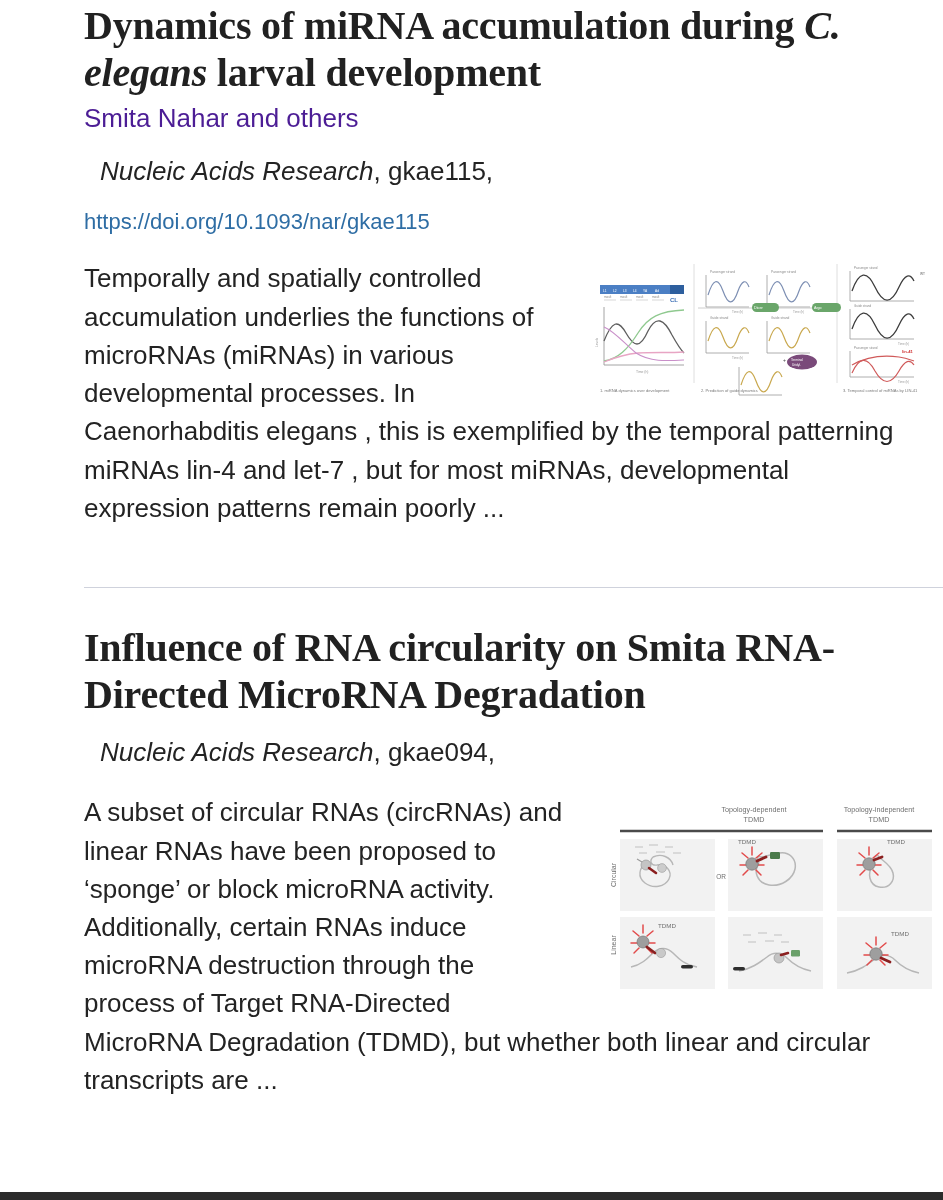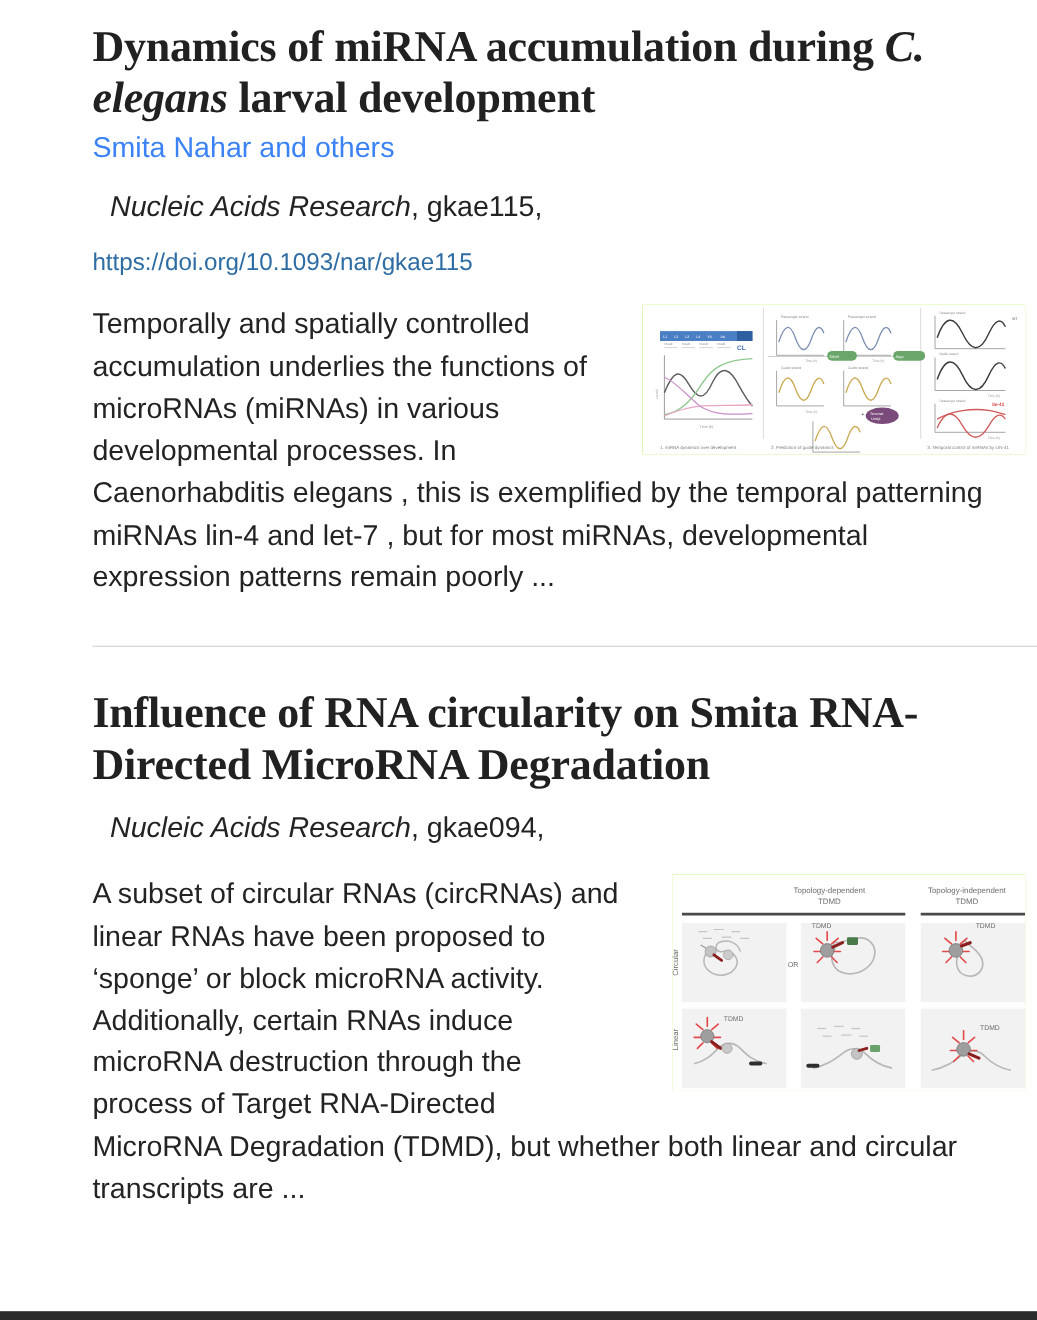--- a/index.html
+++ b/index.html
@@ -20,39 +20,39 @@
     position: absolute;
     left: 0; top: 0;
     width: 943px;
     height: 1200px;
   }
   .article {
     position: absolute;
     left: 84px;
     width: 859px;
   }
-  #article-1 { top: 18px; }
+  #article-1 { top: 2px; }
   #article-2 { top: 624px; }
 
   .art-title {
     font-family: "Liberation Serif", serif;
     font-size: 40px;
     line-height: 1.18;
     font-weight: 700;
     color: #212121;
     letter-spacing: -0.2px;
     margin: 0 0 4px 0;
     max-width: 790px;
   }
   .art-title .it { font-style: italic; }
 
   .art-authors {
     font-size: 26px;
     line-height: 1.42;
-    color: #3b82f6;
+    color: #4c1d95;
     margin: 0 0 0 0;
     font-weight: 400;
   }
   .art-journal {
     font-size: 26px;
     line-height: 1.42;
     color: #232323;
     margin: 16px;
   }
   .art-journal .jname { font-style: italic; }

